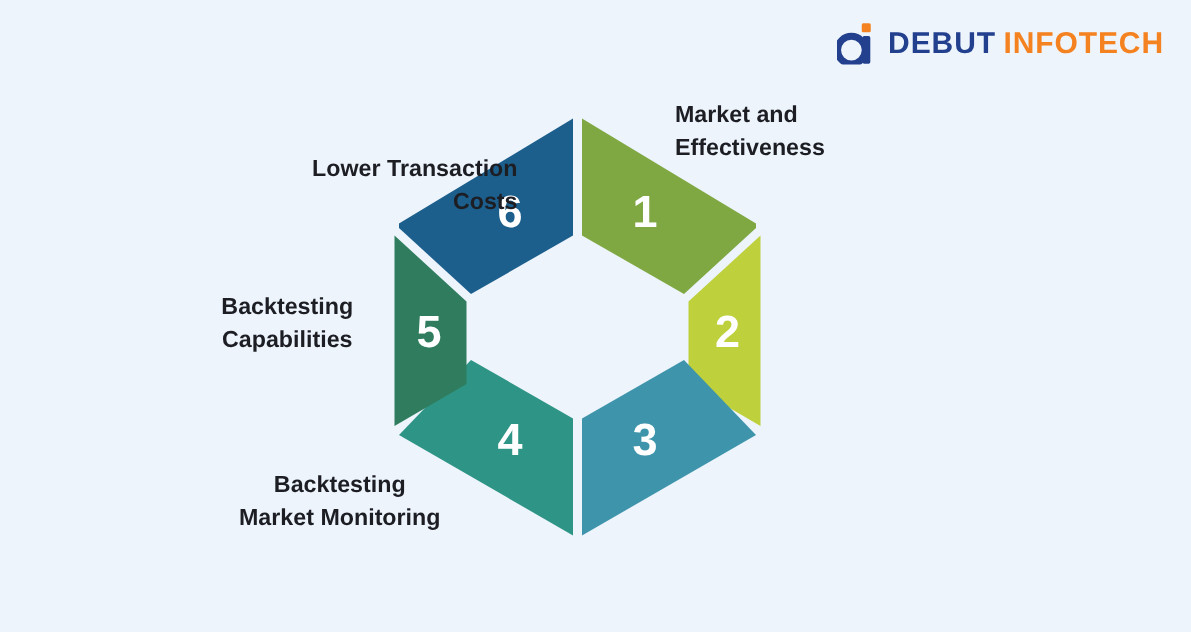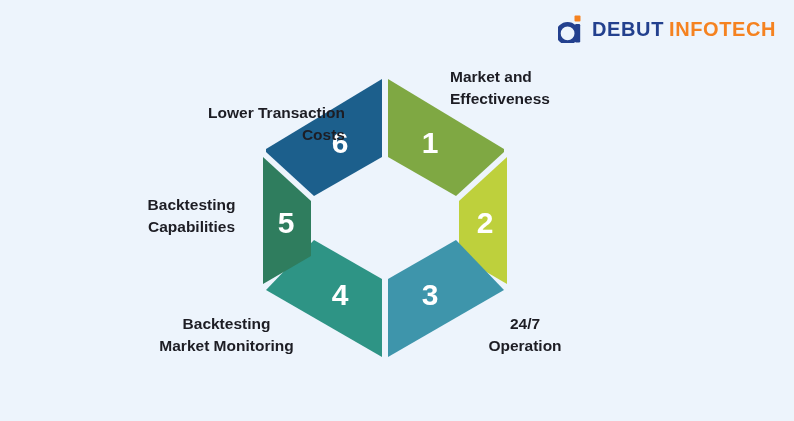--- a/index.html
+++ b/index.html
@@ -159,22 +159,20 @@
   <div class="hex-label label-speed-effectiveness">Market and
 Effectiveness</div>
 
 
   <div class="hex-label label-backtesting">Backtesting
 Capabilities</div>
 
   <div class="hex-label label-simultaneous">Backtesting
 Market Monitoring</div>
 
-  <div class="hex-label label-operation">24/7
-Operation</div>
 </div>
 
 <div id="brand-logo">
   <span class="logo-mark">
     <svg viewBox="0 0 26 28" width="26" height="28">
       <rect x="16.5" y="0.5" width="6" height="6" rx="1" fill="#f58220"></rect>
       <rect x="17" y="9" width="5.2" height="18.5" rx="1.2" fill="#23408e"></rect>
       <path d="M14.6 9.2 a9.2 9.2 0 1 0 0 18.4 a9.2 9.2 0 1 1 0 -18.4 Z" fill="#23408e"></path>
       <circle cx="9.6" cy="18.4" r="9.2" fill="none" stroke="#23408e" stroke-width="4.6"></circle>
     </svg>

